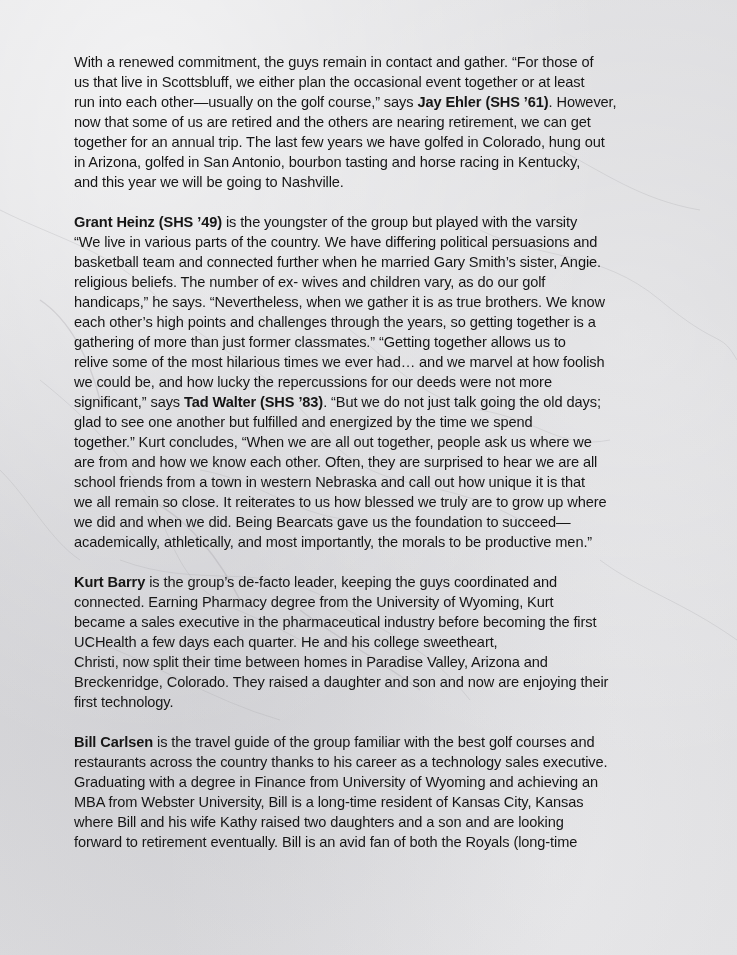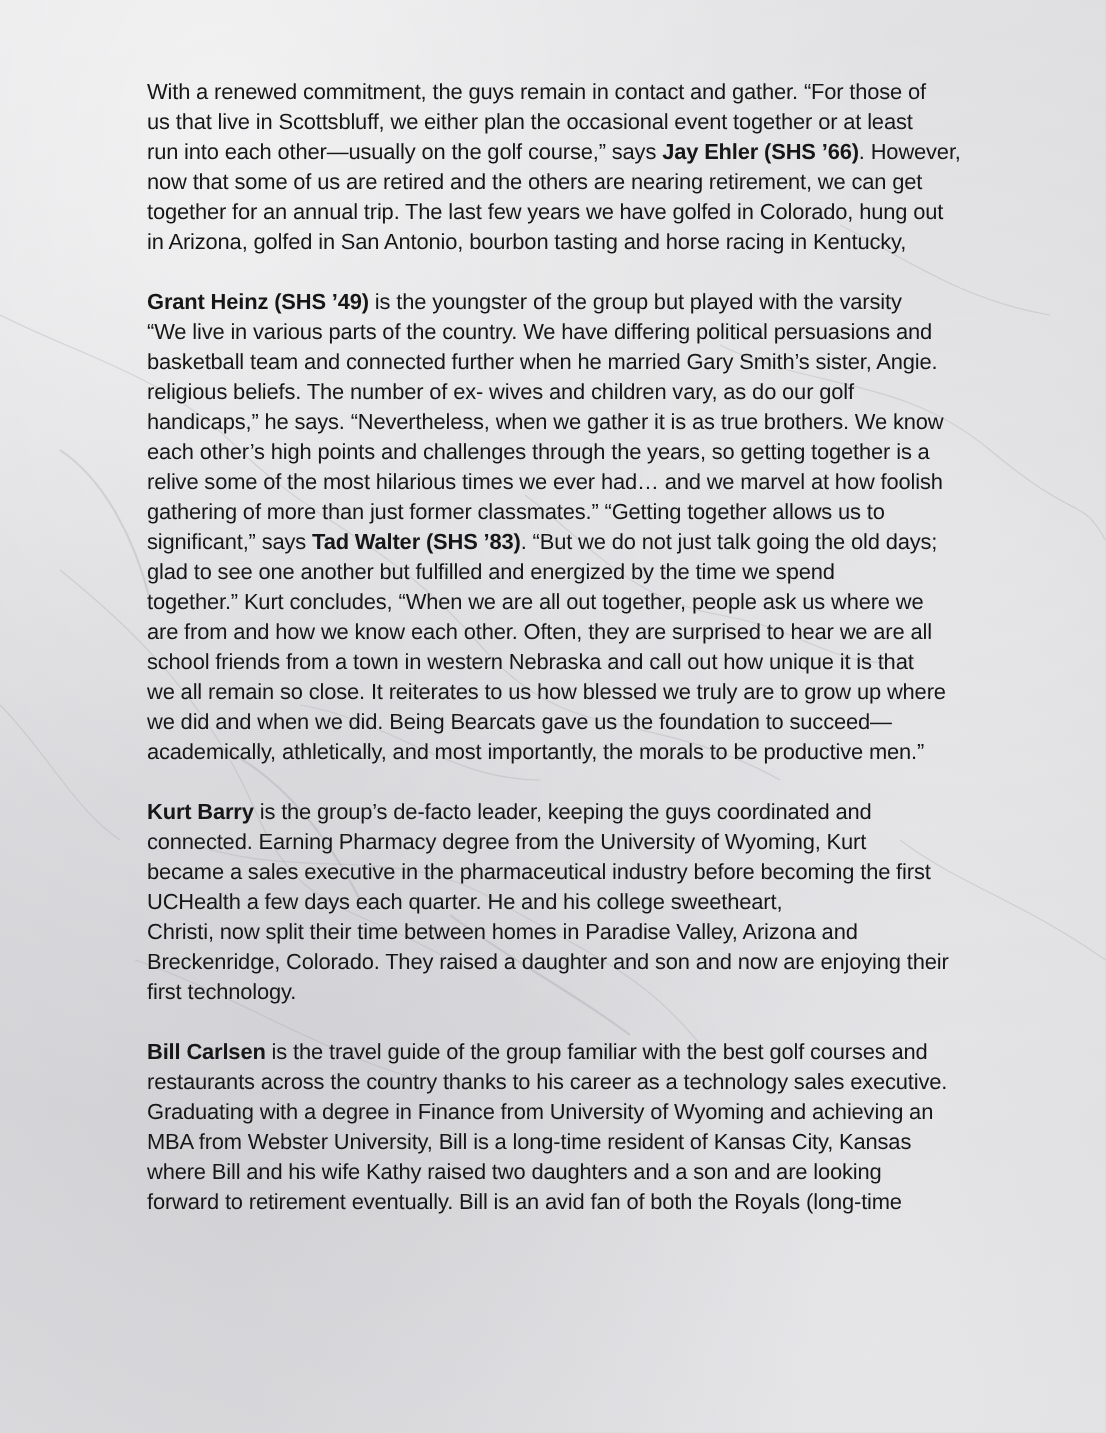--- a/index.html
+++ b/index.html
@@ -16,21 +16,21 @@
       radial-gradient(ellipse at 30% 70%, rgba(190,190,196,0.35), rgba(190,190,196,0) 55%),
       radial-gradient(ellipse at 75% 90%, rgba(240,240,242,0.5), rgba(240,240,242,0) 50%),
       linear-gradient(160deg, #e4e4e6 0%, #d6d6d9 45%, #dedee0 100%);
   }
   .marble svg { position: absolute; inset: 0; }
   .page {
     position: absolute; left: 74px; top: 52px; width: 620px;
     color: #161616; font-size: 14.6px; line-height: 20px; letter-spacing: -0.1px;
   }
   .para { margin: 0 0 20px 0; }
-  .line { display: block; white-space: nowrap; margin-left: 24px; }
+  .line { display: block; white-space: nowrap; }
   .b { font-weight: bold; }
 </style>
 </head>
 <body>
 
 <div class="marble">
   <svg width="737" height="955" viewBox="0 0 737 955">
     <g fill="none" stroke="#a9a7ad" stroke-opacity="0.35" stroke-width="0.8">
       <path d="M0,210 C60,240 110,250 160,300 S260,360 320,430 S430,470 520,520"></path>
       <path d="M40,380 C90,420 140,470 170,540 S230,600 300,640"></path>
@@ -48,34 +48,36 @@
       <path d="M300,610 C340,640 380,660 420,690"></path>
       <path d="M40,300 C70,320 90,360 100,400"></path>
     </g>
   </svg>
 </div>
 
 <div class="page" id="article">
     <p class="para">
       <span class="line"><span>With a renewed commitment, the guys remain in contact and gather. “For those of</span></span>
       <span class="line"><span>us that live in Scottsbluff, we either plan the occasional event together or at least</span></span>
-      <span class="line"><span>run into each other—usually on the golf course,” says </span><span class="b">Jay Ehler (SHS ’66)</span><span>. However,</span></span>
+      <span class="line"><span>run into each other—usually on the golf course,” says </span><span class="b">Jay Ehler (SHS ’61)</span><span>. However,</span></span>
       <span class="line"><span>now that some of us are retired and the others are nearing retirement, we can get</span></span>
       <span class="line"><span>together for an annual trip. The last few years we have golfed in Colorado, hung out</span></span>
       <span class="line"><span>in Arizona, golfed in San Antonio, bourbon tasting and horse racing in Kentucky,</span></span>
+      <span class="line"><span>and this year we will be going to Nashville.</span></span>
     </p>
     <p class="para">
       <span class="line"><span class="b">Grant Heinz (SHS ’49)</span><span> is the youngster of the group but played with the varsity</span></span>
       <span class="line"><span>“We live in various parts of the country. We have differing political persuasions and</span></span>
       <span class="line"><span>basketball team and connected further when he married Gary Smith’s sister, Angie.</span></span>
       <span class="line"><span>religious beliefs. The number of ex- wives and children vary, as do our golf</span></span>
       <span class="line"><span>handicaps,” he says. “Nevertheless, when we gather it is as true brothers. We know</span></span>
       <span class="line"><span>each other’s high points and challenges through the years, so getting together is a</span></span>
+      <span class="line"><span>gathering of more than just former classmates.” “Getting together allows us to</span></span>
       <span class="line"><span>relive some of the most hilarious times we ever had… and we marvel at how foolish</span></span>
-      <span class="line"><span>gathering of more than just former classmates.” “Getting together allows us to</span></span>
+      <span class="line"><span>we could be, and how lucky the repercussions for our deeds were not more</span></span>
       <span class="line"><span>significant,” says </span><span class="b">Tad Walter (SHS ’83)</span><span>. “But we do not just talk going the old days;</span></span>
       <span class="line"><span>glad to see one another but fulfilled and energized by the time we spend</span></span>
       <span class="line"><span>together.” Kurt concludes, “When we are all out together, people ask us where we</span></span>
       <span class="line"><span>are from and how we know each other. Often, they are surprised to hear we are all</span></span>
       <span class="line"><span>school friends from a town in western Nebraska and call out how unique it is that</span></span>
       <span class="line"><span>we all remain so close. It reiterates to us how blessed we truly are to grow up where</span></span>
       <span class="line"><span>we did and when we did. Being Bearcats gave us the foundation to succeed—</span></span>
       <span class="line"><span>academically, athletically, and most importantly, the morals to be productive men.”</span></span>
     </p>
     <p class="para">

